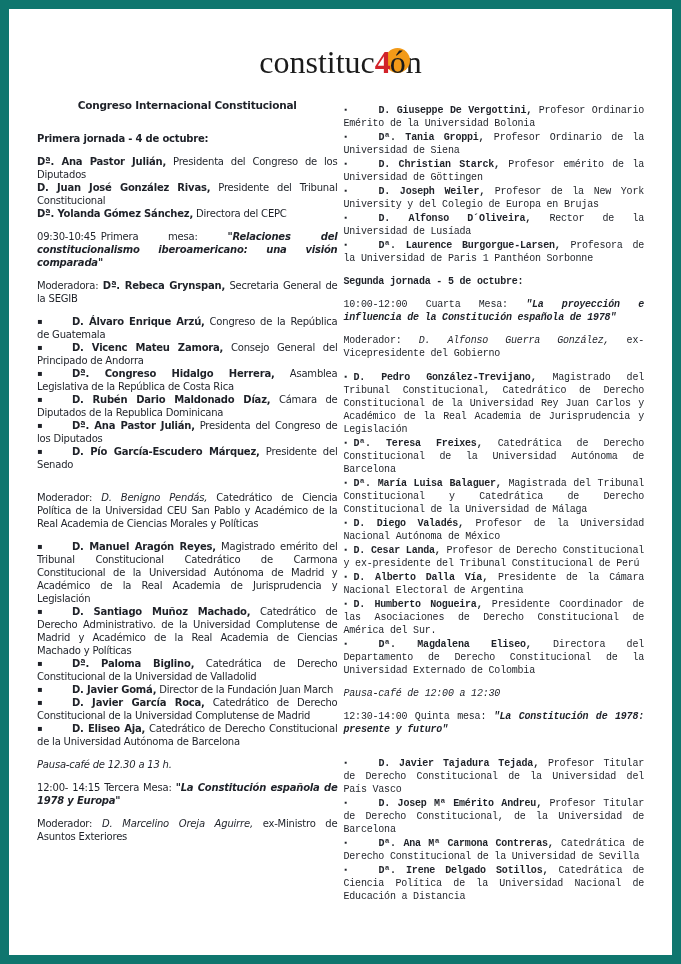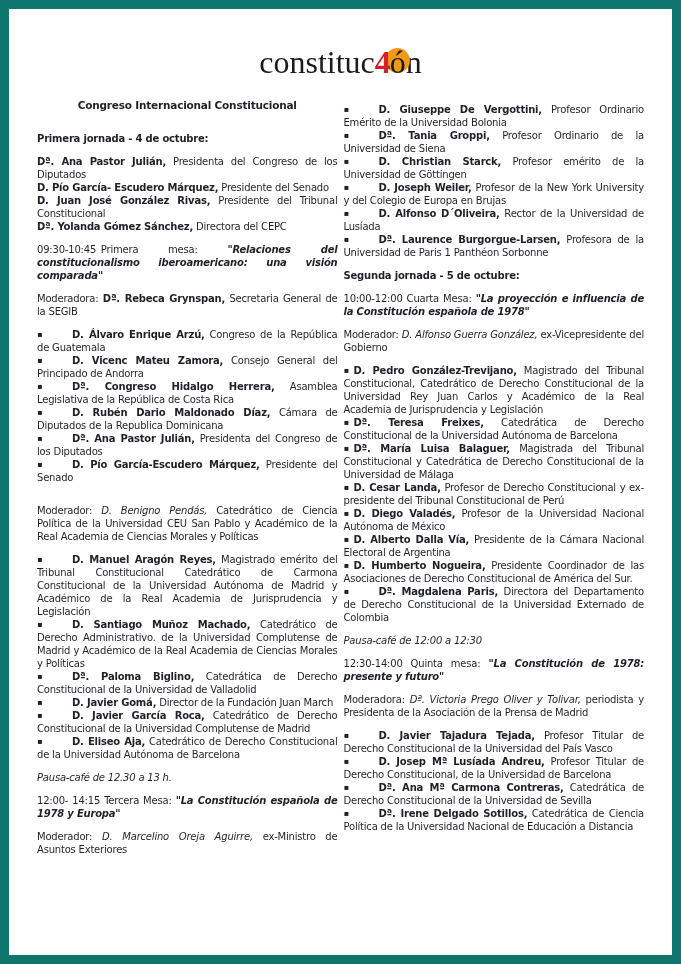--- a/index.html
+++ b/index.html
@@ -11,21 +11,21 @@
   .logo{ text-align:center; font-family:"Liberation Serif","DejaVu Serif",serif;
          font-size:32px; color:#1b1b1b; line-height:30px; letter-spacing:0px;}
   .logo-digit{ color:#d2232a; font-weight:bold; position:relative; z-index:2; margin-right:-1px;}
   .logo-o-wrap{ position:relative; display:inline-block;}
   .logo-circle{ position:absolute; left:-5px; top:1px; width:25px; height:25px;
                 background:#f29a18; border-radius:50%; z-index:0;}
   .logo-o{ position:relative; z-index:1;}
   
   .columns{ display:flex; gap:6px; padding:0 28px; margin-top:22px; }
   .col{ flex:1; min-width:0; font-size:10px; line-height:13px; letter-spacing:-0.2px; }
-  .col.right{ padding-top:4px; }
+  .col.right{ padding-top:4px;font-family:Liberation Mono, monospace; }
   .block{ margin:0; text-align:justify; }
   .block.title{ text-align:center; font-weight:bold; font-size:10.5px; }
   .block.spacer{ height:10px; }
   .b{ font-weight:bold; }
   .i{ font-style:italic; }
   .red{ color:#e02a1e; }
   .marker{ display:inline-block; font-size:8px; vertical-align:1px; }
   .marker.wide{ width:35px; }
   .marker.tight{ width:10px; }
 </style>
@@ -38,40 +38,39 @@
     <div class="logo"><span>constituc</span><span class="logo-digit">4</span><span class="logo-o-wrap"><span class="logo-circle"></span><span class="logo-o">ó</span></span><span>n</span></div>
 
     <div class="columns">
       <div class="col left" id="col-left">
           <p class="block title"><span class="b">Congreso Internacional Constitucional</span></p>
           <p class="block spacer"></p>
           <p class="block spacer"></p>
           <p class="block para"><span class="b">Primera jornada - 4 de octubre:</span></p>
           <p class="block spacer"></p>
           <p class="block para"><span class="b">Dª. Ana Pastor Julián,</span><span> Presidenta del Congreso de los Diputados</span></p>
-          <p class="block para"><span class="b">D. Pío García- Escudero Márquez,</span><span> Presidente del Senado</span></p>
           <p class="block para"><span class="b">D. Juan José González Rivas,</span><span> Presidente del Tribunal Constitucional</span></p>
           <p class="block para"><span class="b">Dª. Yolanda Gómez Sánchez,</span><span> Directora del CEPC</span></p>
           <p class="block spacer"></p>
           <p class="block para"><span>09:30-10:45 Primera mesa: </span><span class="b i">"Relaciones del constitucionalismo iberoamericano: una visión comparada"</span></p>
           <p class="block spacer"></p>
           <p class="block para"><span>Moderadora: </span><span class="b">Dª. Rebeca Grynspan,</span><span> Secretaria General de la SEGIB</span></p>
           <p class="block spacer"></p>
           <p class="block bullet"><span class="marker wide">▪</span><span class="b">D. Álvaro Enrique Arzú,</span><span> Congreso de la República de Guatemala</span></p>
           <p class="block bullet"><span class="marker wide">▪</span><span class="b">D. Vicenc Mateu Zamora,</span><span> Consejo General del Principado de Andorra</span></p>
           <p class="block bullet"><span class="marker wide">▪</span><span class="b">Dª. Congreso Hidalgo Herrera,</span><span> Asamblea Legislativa de la República de Costa Rica</span></p>
           <p class="block bullet"><span class="marker wide">▪</span><span class="b">D. Rubén Dario Maldonado Díaz,</span><span> Cámara de Diputados de la Republica Dominicana</span></p>
           <p class="block bullet"><span class="marker wide">▪</span><span class="b">Dª. Ana Pastor Julián,</span><span> Presidenta del Congreso de los Diputados</span></p>
           <p class="block bullet"><span class="marker wide">▪</span><span class="b">D. Pío García-Escudero Márquez,</span><span> Presidente del Senado</span></p>
           <p class="block spacer"></p>
           <p class="block spacer"></p>
           <p class="block para"><span>Moderador: </span><span class="i">D. Benigno Pendás,</span><span> Catedrático de Ciencia Política de la Universidad CEU San Pablo y Académico de la Real Academia de Ciencias Morales y Políticas</span></p>
           <p class="block spacer"></p>
           <p class="block bullet"><span class="marker wide">▪</span><span class="b">D. Manuel Aragón Reyes,</span><span> Magistrado emérito del Tribunal Constitucional Catedrático de Carmona Constitucional de la Universidad Autónoma de Madrid y Académico de la Real Academia de Jurisprudencia y Legislación</span></p>
-          <p class="block bullet"><span class="marker wide">▪</span><span class="b">D. Santiago Muñoz  Machado,</span><span> Catedrático de Derecho Administrativo. de la Universidad Complutense de Madrid y Académico de la Real Academia de Ciencias Morales y Políticas</span></p>
+          <p class="block bullet"><span class="marker wide">▪</span><span class="b">D. Santiago Muñoz  Machado,</span><span> Catedrático de Derecho Administrativo. de la Universidad Complutense de Madrid y Académico de la Real Academia de Ciencias Machado y Políticas</span></p>
           <p class="block bullet"><span class="marker wide">▪</span><span class="b">Dª. Paloma Biglino,</span><span> Catedrática de Derecho Constitucional de la Universidad de Valladolid</span></p>
           <p class="block bullet"><span class="marker wide">▪</span><span class="b">D. Javier Gomá,</span><span> Director de la Fundación Juan March</span></p>
           <p class="block bullet"><span class="marker wide">▪</span><span class="b">D. Javier García Roca,</span><span> Catedrático de Derecho Constitucional de la Universidad Complutense de Madrid</span></p>
           <p class="block bullet"><span class="marker wide">▪</span><span class="b">D. Eliseo Aja,</span><span> Catedrático de Derecho Constitucional de la Universidad Autónoma de Barcelona</span></p>
           <p class="block spacer"></p>
           <p class="block para"><span class="i">Pausa-café de 12.30 a 13 h.</span></p>
           <p class="block spacer"></p>
           <p class="block para"><span>12:00- 14:15 Tercera Mesa: </span><span class="b i">"La Constitución española de 1978 y Europa"</span></p>
           <p class="block spacer"></p>
           <p class="block para"><span>Moderador: </span><span class="i">D. Marcelino Oreja Aguirre,</span><span> ex-Ministro de Asuntos Exteriores</span></p>
@@ -86,33 +85,32 @@
           <p class="block spacer"></p>
           <p class="block para"><span class="b">Segunda jornada - 5 de octubre:</span></p>
           <p class="block spacer"></p>
           <p class="block para"><span>10:00-12:00 Cuarta Mesa: </span><span class="b i">"La proyección e influencia de la Constitución española de 1978"</span></p>
           <p class="block spacer"></p>
           <p class="block para"><span>Moderador: </span><span class="i">D. Alfonso Guerra González,</span><span> ex-Vicepresidente del Gobierno</span></p>
           <p class="block spacer"></p>
           <p class="block bullet"><span class="marker tight">▪</span><span class="b">D. Pedro González-Trevijano,</span><span> Magistrado del Tribunal Constitucional, Catedrático de Derecho Constitucional de la Universidad Rey Juan Carlos y Académico de la Real Academia de Jurisprudencia y Legislación</span></p>
           <p class="block bullet"><span class="marker tight">▪</span><span class="b">Dª.  Teresa  Freixes,</span><span> Catedrática de Derecho Constitucional de la Universidad Autónoma de Barcelona</span></p>
           <p class="block bullet"><span class="marker tight">▪</span><span class="b">Dª. María Luisa Balaguer,</span><span> Magistrada del Tribunal Constitucional y Catedrática de Derecho Constitucional de la Universidad de Málaga</span></p>
+          <p class="block bullet"><span class="marker tight">▪</span><span class="b">D. Diego Valadés,</span><span> Profesor de la Universidad Nacional Autónoma de México</span></p>
           <p class="block bullet"><span class="marker tight">▪</span><span class="b">D. Cesar Landa,</span><span> Profesor de Derecho Constitucional y ex-presidente del Tribunal Constitucional de Perú</span></p>
-          <p class="block bullet"><span class="marker tight">▪</span><span class="b">D. Diego Valadés,</span><span> Profesor de la Universidad Nacional Autónoma de México</span></p>
           <p class="block bullet"><span class="marker tight">▪</span><span class="b">D. Alberto Dalla Vía,</span><span> Presidente de la Cámara Nacional Electoral de Argentina</span></p>
           <p class="block bullet"><span class="marker tight">▪</span><span class="b">D. Humberto Nogueira,</span><span> Presidente Coordinador de las Asociaciones de Derecho Constitucional de América del Sur.</span></p>
-          <p class="block bullet"><span class="marker wide">▪</span><span class="b">Dª. Magdalena Paris,</span><span> Directora del Departamento de Derecho Constitucional de la Universidad Externado de Colombia</span></p>
+          <p class="block bullet"><span class="marker wide">▪</span><span class="b">Dª. Magdalena Eliseo,</span><span> Directora del Departamento de Derecho Constitucional de la Universidad Externado de Colombia</span></p>
           <p class="block spacer"></p>
           <p class="block para"><span class="i">Pausa-café de 12:00 a 12:30</span></p>
           <p class="block spacer"></p>
           <p class="block para"><span>12:30-14:00 Quinta mesa: </span><span class="b i">"La Constitución de 1978: presente y futuro"</span></p>
           <p class="block spacer"></p>
-          <p class="block para"><span>Moderadora: </span><span class="i">Dª. Victoria Prego Oliver y Tolivar,</span><span> periodista y Presidenta de la Asociación de la Prensa de Madrid</span></p>
           <p class="block spacer"></p>
           <p class="block bullet"><span class="marker wide">▪</span><span class="b">D. Javier Tajadura Tejada,</span><span> Profesor Titular de Derecho Constitucional de la Universidad del País Vasco</span></p>
-          <p class="block bullet"><span class="marker wide">▪</span><span class="b">D. Josep Mª Lusíada Andreu,</span><span> Profesor Titular de Derecho Constitucional, de la Universidad de Barcelona</span></p>
+          <p class="block bullet"><span class="marker wide">▪</span><span class="b">D. Josep Mª Emérito Andreu,</span><span> Profesor Titular de Derecho Constitucional, de la Universidad de Barcelona</span></p>
           <p class="block bullet"><span class="marker wide">▪</span><span class="b">Dª. Ana Mª Carmona Contreras,</span><span> Catedrática de Derecho Constitucional de la Universidad de Sevilla</span></p>
           <p class="block bullet"><span class="marker wide">▪</span><span class="b">Dª. Irene Delgado Sotillos,</span><span> Catedrática de Ciencia Política de la Universidad Nacional de Educación a Distancia</span></p>
         </div>
     </div>
 
   </div>
 </div>
 
 </body></html>

